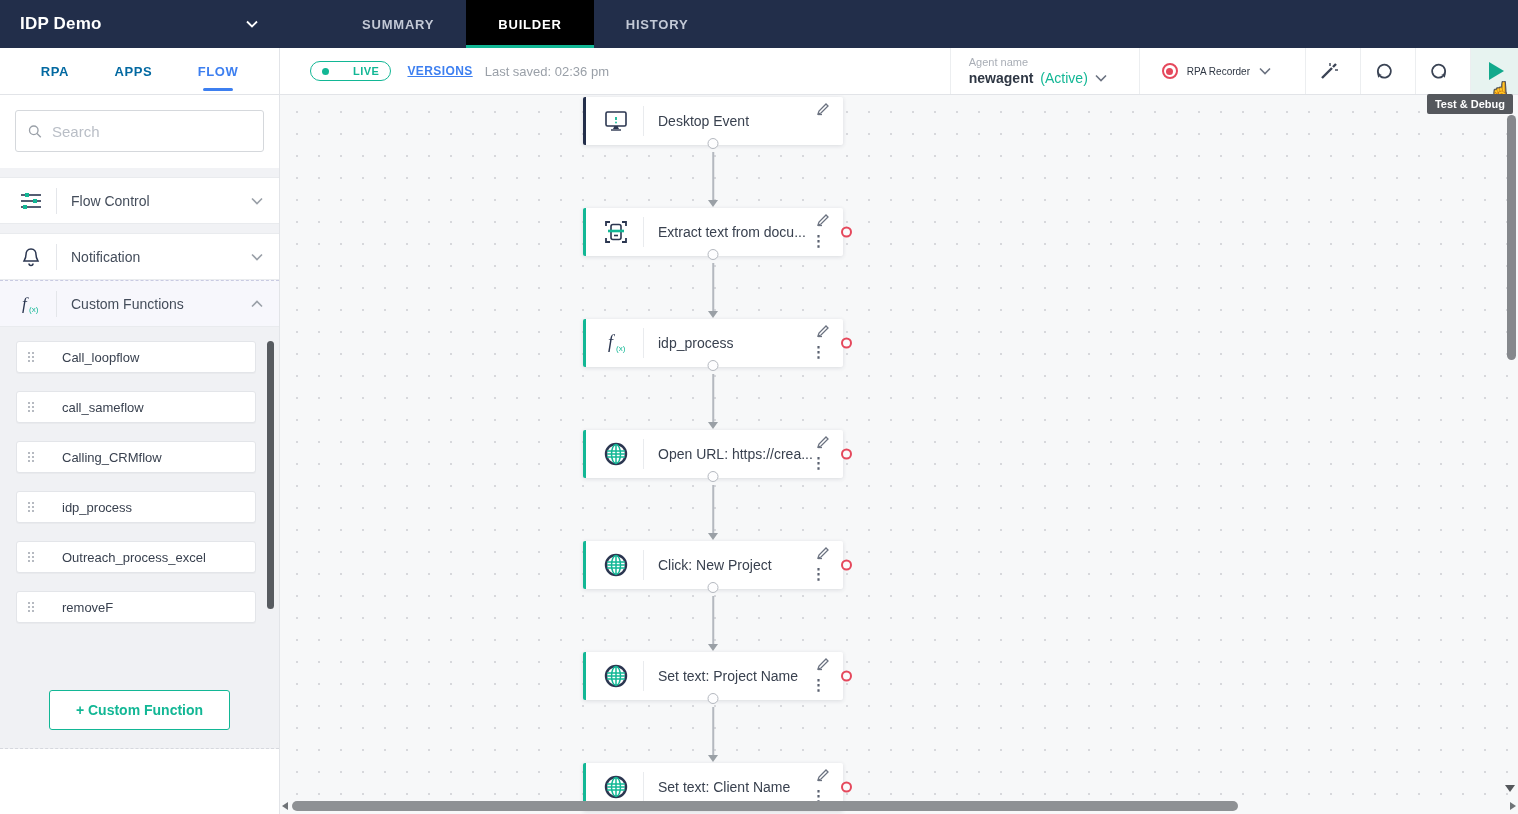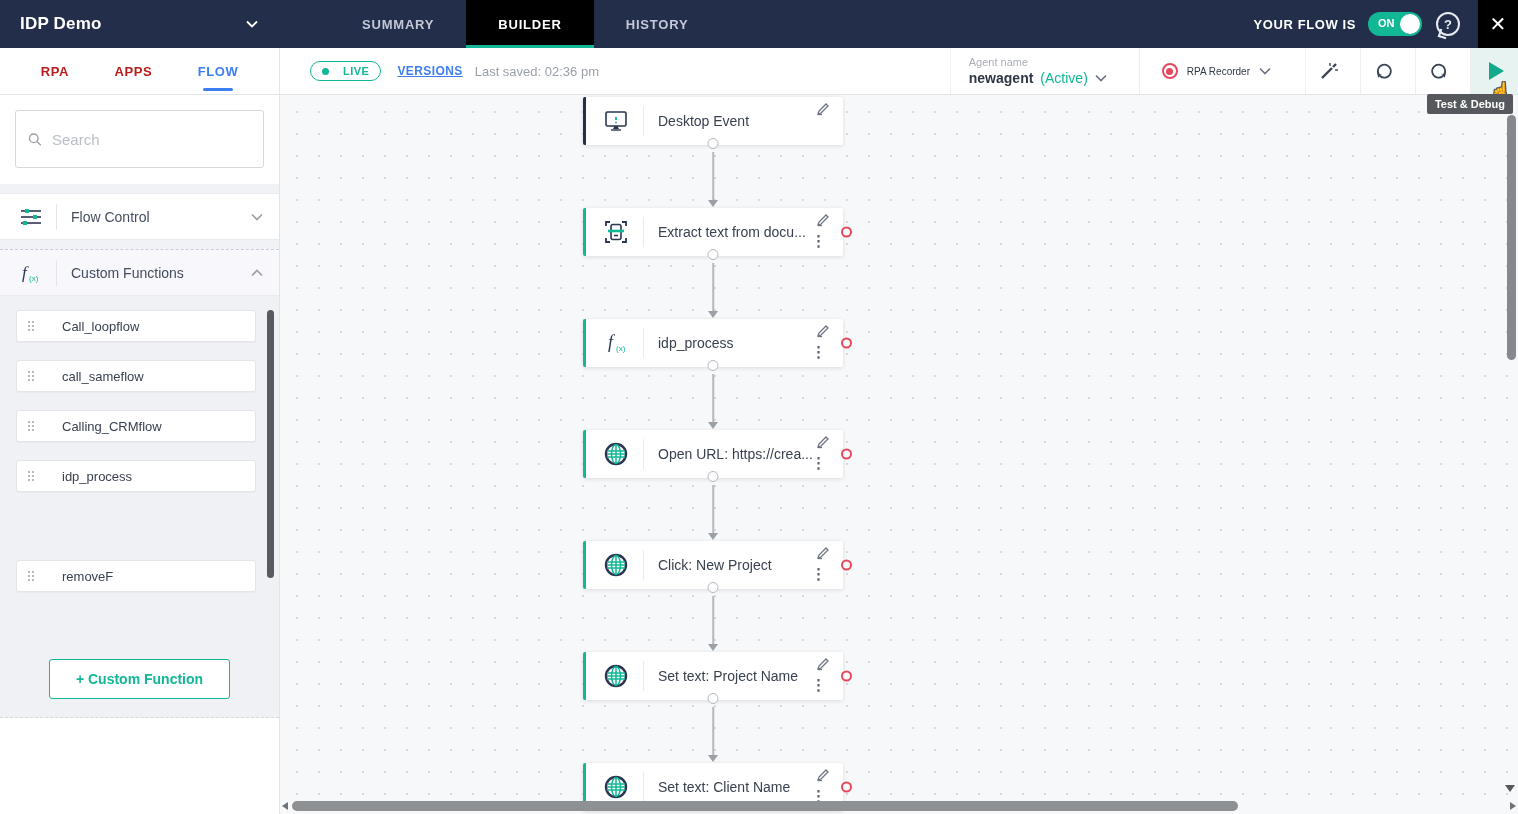--- a/index.html
+++ b/index.html
@@ -34,27 +34,27 @@
     height:6px; background:transparent; border-left:2px solid #e8ebf2;
     border-bottom:2px solid #e8ebf2; transform:skew(-18deg,18deg); }
   #close-btn { width:40px; height:48px; background:#000; color:#fff; font-size:20px;
     display:flex; align-items:center; justify-content:center; cursor:pointer; }
 
   
   #toolbar { position:absolute; top:48px; left:0; width:1518px; height:47px;
     background:#fff; border-bottom:1px solid #e2e4e8; display:flex; }
   #side-tabs { width:280px; display:flex; align-items:center; justify-content:space-around;
     padding:0 18px; border-right:1px solid #e2e4e8; }
-  .side-tab { font-size:13px; font-weight:bold; color:#b91c1c; letter-spacing:.6px;
+  .side-tab { font-size:13px; font-weight:bold; color:#0369a1; letter-spacing:.6px;
     position:relative; padding:14px 4px; cursor:pointer; }
   .side-tab.active { color:#3d7ff0; }
   .side-tab.active::after { content:""; position:absolute; left:50%; transform:translateX(-50%);
     bottom:2px; width:30px; height:3px; background:#3d7ff0; border-radius:2px; }
   #builder-bar { flex:1; display:flex; align-items:center; }
-  #live-badge { margin-left:30px; display:flex; align-items:center; gap:14px;
+  #live-badge { margin-left:30px; display:flex; align-items:center; gap:24px;
     border:1.5px solid #12b795; border-radius:12px; padding:3px 11px; }
   #live-badge .dot { width:7px; height:7px; border-radius:50%; background:#12b795; }
   #live-badge .txt { color:#12b795; font-size:11px; font-weight:bold; letter-spacing:.5px; }
   #versions-link { margin-left:16px; color:#3d7ff0; font-size:12px; font-weight:bold;
     text-decoration:underline; letter-spacing:.4px; cursor:pointer; }
   #last-saved { margin-left:12px; color:#9aa0a8; font-size:13px; }
   #toolbar-right { margin-left:auto; display:flex; align-items:stretch; height:100%;gap:8px; }
   #agent-block { display:flex; flex-direction:column; justify-content:center;
     padding:0 24px 0 18px; border-left:1px solid #eceef0; cursor:pointer; }
   #agent-label { color:#a9aeb6; font-size:11px; margin-bottom:2px; }
@@ -74,21 +74,21 @@
     border-top:9px solid transparent; border-bottom:9px solid transparent; margin-left:4px; }
   #cursor-hand { position:absolute; right:6px; bottom:-8px; font-size:17px; color:#fff;
     text-shadow:-1px -1px 0 #555,1px -1px 0 #555,-1px 1px 0 #555,1px 1px 0 #555; }
   #tooltip { position:absolute; top:94px; right:5px; background:#55585d; color:#fff;
     font-size:11px; font-weight:bold; padding:4px 8px; border-radius:2px; z-index:60; }
 
   
   #sidebar { position:absolute; top:95px; left:0; width:280px; height:719px;
     background:#fff; border-right:1px solid #e2e4e8; }
   #search-wrap { padding:15px 15px 16px 15px; }
-  #search-box { width:249px; height:58px; border:1px solid #d5d8dc; border-radius:3px;
+  #search-box { width:249px; height:42px; border:1px solid #d5d8dc; border-radius:3px;
     background:#fff; display:flex; align-items:center; padding:0 12px; gap:10px; }
   #search-input { border:none; outline:none; flex:1; font-size:15px; color:#39414f;
     font-family:"Liberation Sans",sans-serif; }
   #search-input::placeholder { color:#b9bec6; }
   .gap-strip { height:9px; background:#f1f2f5; }
   .section-row { height:47px; background:#fff; border-top:1px solid #e9ebee;
     border-bottom:1px solid #e9ebee; display:flex; align-items:center; padding:0 16px;
     cursor:pointer; }
   .section-row.tinted { background:#f7f7fc; border-top:1px dashed #c9cbe2; }
   .section-icon { width:30px; display:flex; align-items:center; justify-content:center; }
@@ -165,29 +165,20 @@
     <span class="title">IDP Demo</span>
     <svg class="chev" viewBox="0 0 12 8">
         <polyline points="1,1.5 6,6.5 11,1.5" fill="none" stroke="#fff" stroke-width="1.8"></polyline>
       </svg>
   </div>
   <div id="main-tabs">
     <div class="main-tab">SUMMARY</div>
     <div class="main-tab active">BUILDER</div>
     <div class="main-tab">HISTORY</div>
   </div>
-  <div id="header-right">
-    <span id="flow-status-label">YOUR FLOW IS</span>
-    <div id="flow-toggle">
-      <span class="on-label">ON</span>
-      <span class="knob"></span>
-    </div>
-    <div id="help-icon">?</div>
-    <div id="close-btn">✕</div>
-  </div>
 </div>
 
 <div id="toolbar">
   <div id="side-tabs">
     <div class="side-tab">RPA</div>
     <div class="side-tab">APPS</div>
     <div class="side-tab active">FLOW</div>
   </div>
   <div id="builder-bar">
     <div id="live-badge">
@@ -269,20 +260,33 @@
         </svg>
     </span>
     <span class="section-sep"></span>
     <span class="section-label">Flow Control</span>
     <svg class="chev section-chev" viewBox="0 0 12 8">
         <polyline points="1,1.5 6,6.5 11,1.5" fill="none" stroke="#9aa0a8" stroke-width="1.6"></polyline>
       </svg>
   </div>
   <div class="gap-strip"></div>
 
+  <div class="section-row">
+    <span class="section-icon">
+      <svg width="22" height="22" viewBox="0 0 22 22">
+          <path d="M11 3 C7.5 3 6 5.8 6 8.5 C6 12 4.5 14 4 15 L18 15 C17.5 14 16 12 16 8.5 C16 5.8 14.5 3 11 3 Z" fill="none" stroke="#2b3650" stroke-width="1.5"></path>
+          <path d="M9 17.5 a2 2 0 0 0 4 0" fill="none" stroke="#2b3650" stroke-width="1.5"></path>
+        </svg>
+    </span>
+    <span class="section-sep"></span>
+    <span class="section-label">Notification</span>
+    <svg class="chev section-chev" viewBox="0 0 12 8">
+        <polyline points="1,1.5 6,6.5 11,1.5" fill="none" stroke="#9aa0a8" stroke-width="1.6"></polyline>
+      </svg>
+  </div>
 
   <div class="section-row tinted">
     <span class="section-icon">
       <svg width="26" height="24" viewBox="0 0 26 24">
           <text x="4" y="17" font-family="Liberation Serif, serif" font-style="italic" font-size="17" fill="#2b3650">f</text>
           <text x="11" y="20" font-family="Liberation Sans, sans-serif" font-size="8" fill="#12b795">(x)</text>
         </svg>
     </span>
     <span class="section-sep"></span>
     <span class="section-label">Custom Functions</span>
@@ -302,20 +306,24 @@
     <span class="fn-label">call_sameflow</span>
   </div>
       <div class="fn-item" style="top: 114px;">
     <span class="drag-handle"></span>
     <span class="fn-label">Calling_CRMflow</span>
   </div>
       <div class="fn-item" style="top: 164px;">
     <span class="drag-handle"></span>
     <span class="fn-label">idp_process</span>
   </div>
+      <div class="fn-item" style="top: 214px;">
+    <span class="drag-handle"></span>
+    <span class="fn-label">Outreach_process_excel</span>
+  </div>
       <div class="fn-item" style="top: 264px;">
     <span class="drag-handle"></span>
     <span class="fn-label">removeF</span>
   </div>
     </div>
 
   <div id="add-fn-wrap">
     <button id="add-fn-btn">+ Custom Function</button>
   </div>
 </div>

